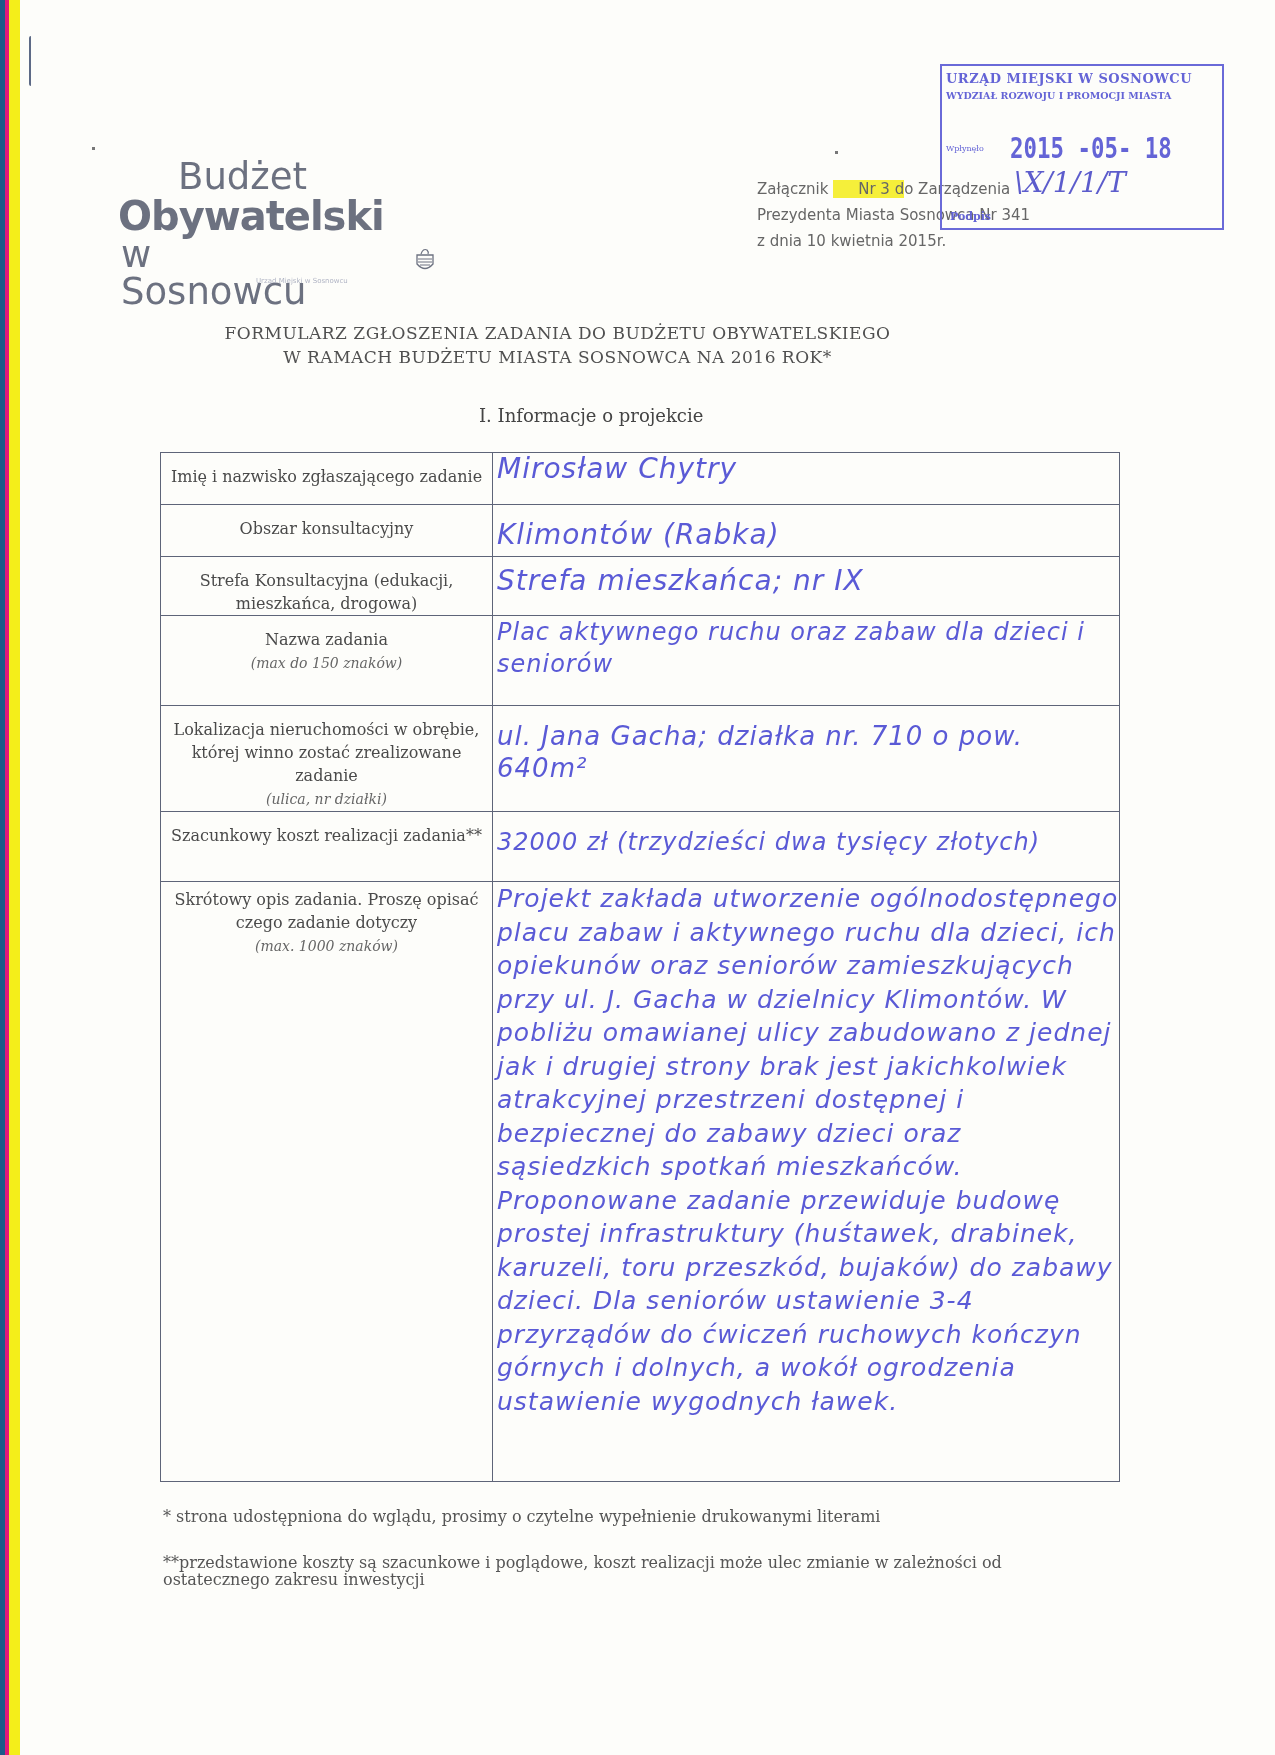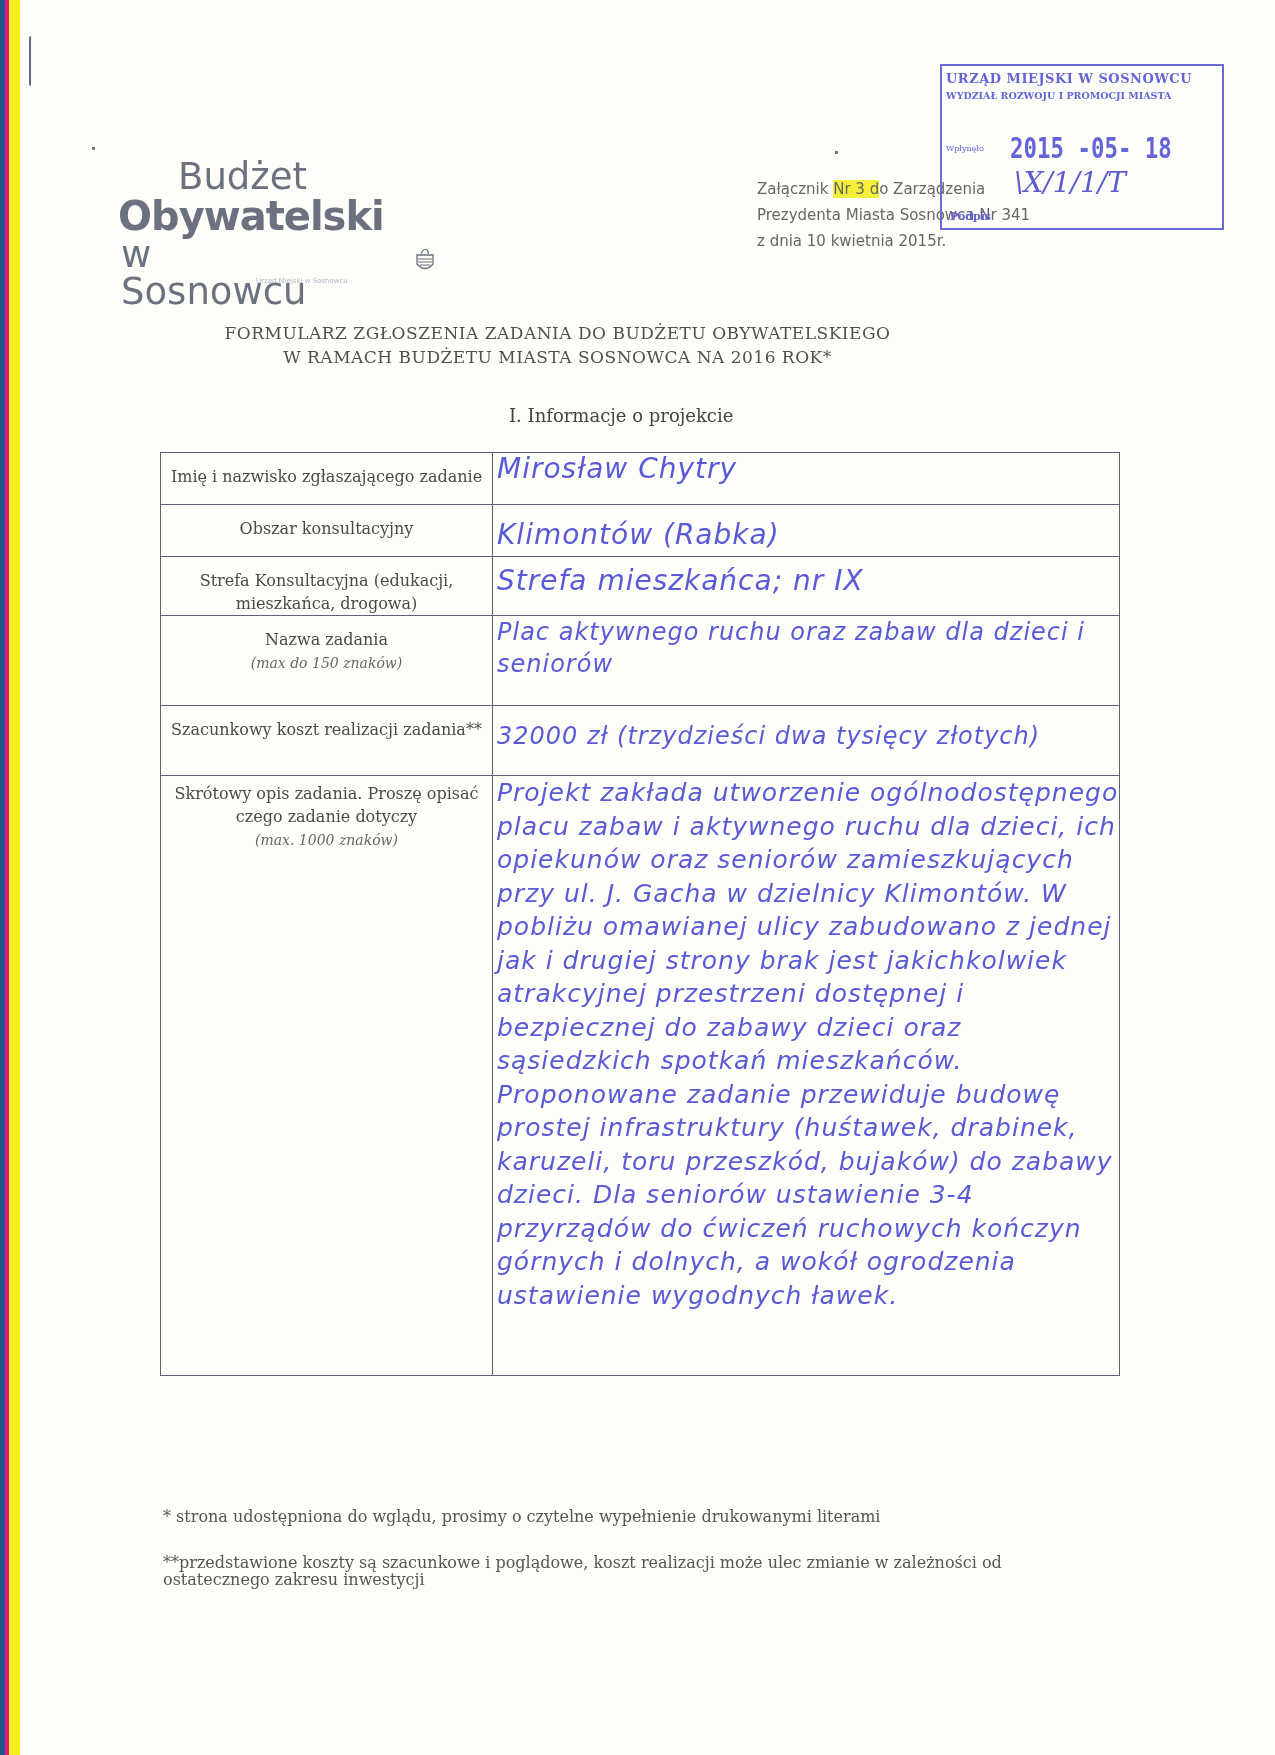--- a/index.html
+++ b/index.html
@@ -14,36 +14,36 @@
   
   .logo { position:absolute; left:118px; top:158px; color:#6c7180; font-family:"DejaVu Sans", sans-serif; line-height:1; }
   .logo .l1 { position:absolute; left:60px; top:0; font-size:37px; }
   .logo .l2 { position:absolute; left:0; top:38px; font-size:40px; font-weight:bold; letter-spacing:-1px; }
   .logo .l3 { position:absolute; left:3px; top:78px; font-size:37px; }
   .logo .sub { position:absolute; left:138px; top:120px; font-size:7px; color:#b0b4c4; white-space:nowrap; }
   .crest { position:absolute; left:415px; top:247px; width:20px; height:26px; }
 
   
   .annex { position:absolute; left:757px; top:176px; font-family:"DejaVu Sans", sans-serif; font-size:15px; color:#666; line-height:26px; }
-  .annex .hl { background:#f5ef3a; }
+  .annex .hl { background:#f5ef3a;padding-left:25px; }
 
   
   .stamp { position:absolute; left:940px; top:64px; width:280px; height:162px; border:2px solid #6a6ad8; border-top:2px solid #6a6ad8; color:#6464d6; font-family:"DejaVu Serif", serif; }
   .stamp .s1 { position:absolute; left:4px; top:5px; font-size:13px; font-weight:bold; letter-spacing:0.5px; white-space:nowrap; }
   .stamp .s2 { position:absolute; left:4px; top:24px; font-size:9.5px; font-weight:bold; white-space:nowrap; }
   .stamp .wp { position:absolute; left:4px; top:78px; font-size:8px; }
   .stamp .date { position:absolute; left:68px; top:66px; font-family:"DejaVu Sans Mono", monospace; font-size:28px; font-weight:bold; transform:scaleX(0.8); transform-origin:left; white-space:nowrap; }
   .stamp .sig { position:absolute; left:72px; top:100px; font-family:"DejaVu Serif", serif; font-style:italic; font-size:28px; color:#5c5ccc; }
   .stamp .pod { position:absolute; left:8px; top:144px; font-size:11px; font-weight:bold; }
 
   
   .title { position:absolute; left:0; width:1275px; text-align:center; font-family:"DejaVu Serif", serif; font-size:17px; color:#505050; letter-spacing:0.5px; }
   .title.t1 { top:323px; left:-80px; }
   .title.t2 { top:347px; left:-80px; }
-  .section { position:absolute; left:509px; top:405px; font-size:18px; color:#444; }
+  .section { position:absolute; left:479px; top:405px; font-size:18px; color:#444; }
 
   
   table.form { position:absolute; left:160px; top:452px; width:960px; border-collapse:collapse; table-layout:fixed; }
   table.form td { border:1.5px solid #5e6478; vertical-align:top; padding:0; }
   table.form td.lab { width:331px; text-align:center; font-size:16px; line-height:23px; color:#4a4a4a; padding-top:12px; }
   table.form td.lab i { font-size:14px; color:#666; }
   table.form td.val { font-family:"DejaVu Sans", sans-serif; font-style:italic; color:#5a5ad6; font-size:28px; line-height:32px; padding-left:4px; letter-spacing:1px; }
   .desc { font-size:25px !important; line-height:33.5px !important; letter-spacing:0.5px; padding-top:6px; }
 
   .foot { position:absolute; left:163px; font-size:16px; color:#555; line-height:17px; }
@@ -100,20 +100,24 @@
     <td class="val" style="padding-top:14px;">Klimontów (Rabka)</td>
   </tr>
   <tr style="height:47px;">
     <td class="lab">Strefa Konsultacyjna (edukacji, mieszkańca, drogowa)</td>
     <td class="val" style="padding-top:8px;">Strefa mieszkańca; nr IX</td>
   </tr>
   <tr style="height:90px;">
     <td class="lab"><div>Nazwa zadania</div><i>(max do 150 znaków)</i></td>
     <td class="val" style="font-size:24px;">Plac aktywnego ruchu oraz zabaw dla dzieci i seniorów</td>
   </tr>
+  <tr style="height:100px;">
+    <td class="lab"><div>Lokalizacja nieruchomości w obrębie, której winno zostać zrealizowane zadanie</div><i>(ulica, nr działki)</i></td>
+    <td class="val" style="padding-top:14px;font-size:26px;">ul. Jana Gacha; działka nr. 710 o pow. 640m²</td>
+  </tr>
   <tr style="height:70px;">
     <td class="lab">Szacunkowy koszt realizacji zadania**</td>
     <td class="val" style="padding-top:14px;font-size:24px;">32000 zł (trzydzieści dwa tysięcy złotych)</td>
   </tr>
   <tr style="height:600px;">
     <td class="lab" style="padding-top:6px;"><div>Skrótowy opis zadania. Proszę opisać czego zadanie dotyczy</div><i>(max. 1000 znaków)</i></td>
     <td class="val desc">Projekt zakłada utworzenie ogólnodostępnego placu zabaw i aktywnego ruchu dla dzieci, ich opiekunów oraz seniorów zamieszkujących przy ul. J. Gacha w dzielnicy Klimontów. W pobliżu omawianej ulicy zabudowano z jednej jak i drugiej strony brak jest jakichkolwiek atrakcyjnej przestrzeni dostępnej i bezpiecznej do zabawy dzieci oraz sąsiedzkich spotkań mieszkańców. Proponowane zadanie przewiduje budowę prostej infrastruktury (huśtawek, drabinek, karuzeli, toru przeszkód, bujaków) do zabawy dzieci. Dla seniorów ustawienie 3-4 przyrządów do ćwiczeń ruchowych kończyn górnych i dolnych, a wokół ogrodzenia ustawienie wygodnych ławek.</td>
   </tr>
 </tbody>
   </table>

